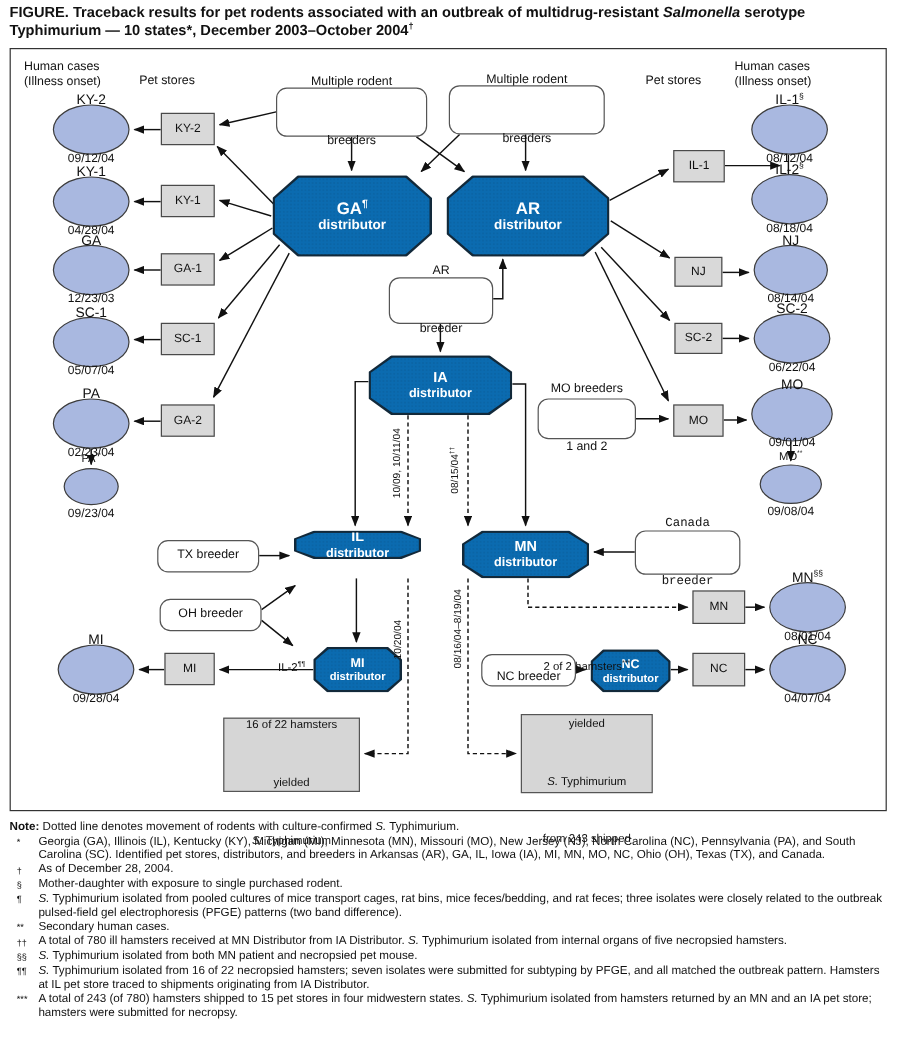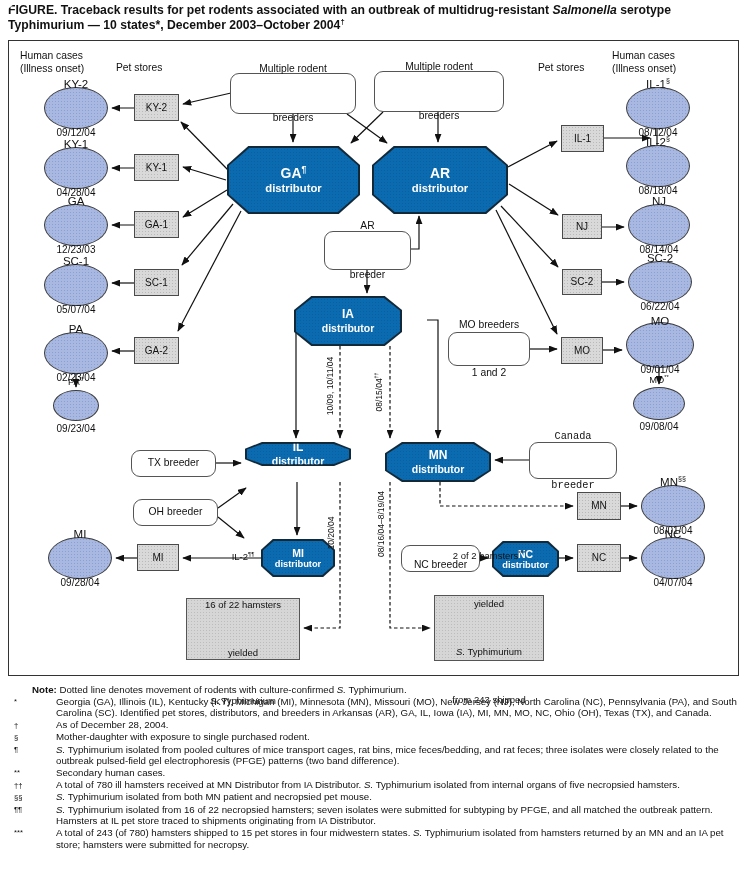--- a/index.html
+++ b/index.html
@@ -1,17 +1,17 @@
 <!DOCTYPE html>
 <html style="--blue: #0b6bb0; --case: #a9b8e0; --store: #d9d9d9; --note: #d6d6d6;"><head>
 <meta charset="utf-8">
 <style>
   html,body{margin:0;padding:0;background:#fff;}
   #page{position:relative;width:748px;height:874px;background:#fff;overflow:hidden;
-        font-family:"Liberation Sans","DejaVu Sans",sans-serif;color:#111;border-radius:29px;}
+        font-family:"Liberation Sans","DejaVu Sans",sans-serif;color:#111;}
   sup{font-size:62%;vertical-align:super;line-height:0;}
   .it{font-style:italic;}
   .bd{font-weight:bold;}
 
   #fig-title{position:absolute;left:8px;top:3px;width:737px;font-size:12.2px;font-weight:bold;
              line-height:14.5px;color:#111;}
 
   #frame{position:absolute;left:8px;top:40px;width:731px;height:636px;border:1.2px solid #333;box-sizing:border-box;}
 
   .col-header{position:absolute;font-size:10.3px;line-height:12.5px;white-space:pre-line;color:#111;}
@@ -54,21 +54,21 @@
   .notebox{background-color:var(--note,#d6d6d6);
            background-image:radial-gradient(#bcbcbc 22%,transparent 24%);background-size:3px 3px;
            border:1.2px solid #555;font-size:9.5px;line-height:12px;}
 
   .edge-label{position:absolute;font-size:8.5px;text-align:center;color:#111;
               transform:rotate(-90deg);height:14px;line-height:14px;white-space:nowrap;}
 
   #notes{position:absolute;left:8px;top:684px;width:733px;font-size:9.7px;line-height:11.7px;color:#111;}
   .note-row{display:flex;}
   .note-mark{flex:0 0 24px;font-size:7.6px;padding-top:0.5px;text-align:left;padding-left:6px;box-sizing:border-box;}
-  .note-text{flex:1;margin-left:24px;}
+  .note-text{flex:1;}
 </style>
 </head>
 <body>
 
 <div id="page">
   <div id="fig-title"><span>FIGURE. Traceback results for pet rodents associated with an outbreak of multidrug-resistant </span><span class="it">Salmonella</span><span> serotype Typhimurium — 10 states*, December 2003–October 2004</span><sup>†</sup></div>
 
   <div id="frame"></div>
 
   <div class="col-header" style="left:20px;top:50px;width:124px;">Human cases
@@ -216,21 +216,21 @@
           <div class="line"><span>GA</span><sup>¶</sup></div>
           <div class="line"><span>distributor</span></div>
         </div>
       </div>
       <div class="node dist lg" style="left: 372px; top: 146px; width: 136px; height: 68px;">
         <div class="oct-inner">
           <div class="line"><span>AR</span></div>
           <div class="line"><span>distributor</span></div>
         </div>
       </div>
-      <div class="node dist md" style="left: 294px; top: 296px; width: 108px; height: 50px;">
+      <div class="node dist md" style="left: 307px; top: 296px; width: 120px; height: 50px;">
         <div class="oct-inner">
           <div class="line"><span>IA</span></div>
           <div class="line"><span>distributor</span></div>
         </div>
       </div>
       <div class="node dist md" style="left: 245px; top: 442px; width: 106px; height: 24px;">
         <div class="oct-inner">
           <div class="line"><span>IL</span></div>
           <div class="line"><span>distributor</span></div>
         </div>

